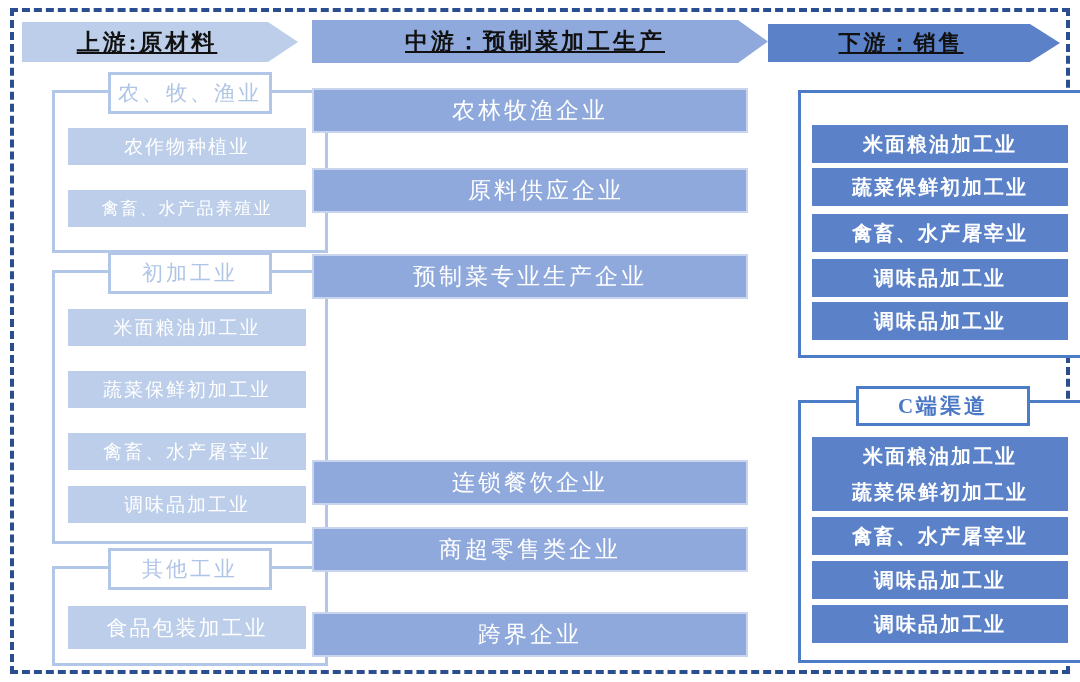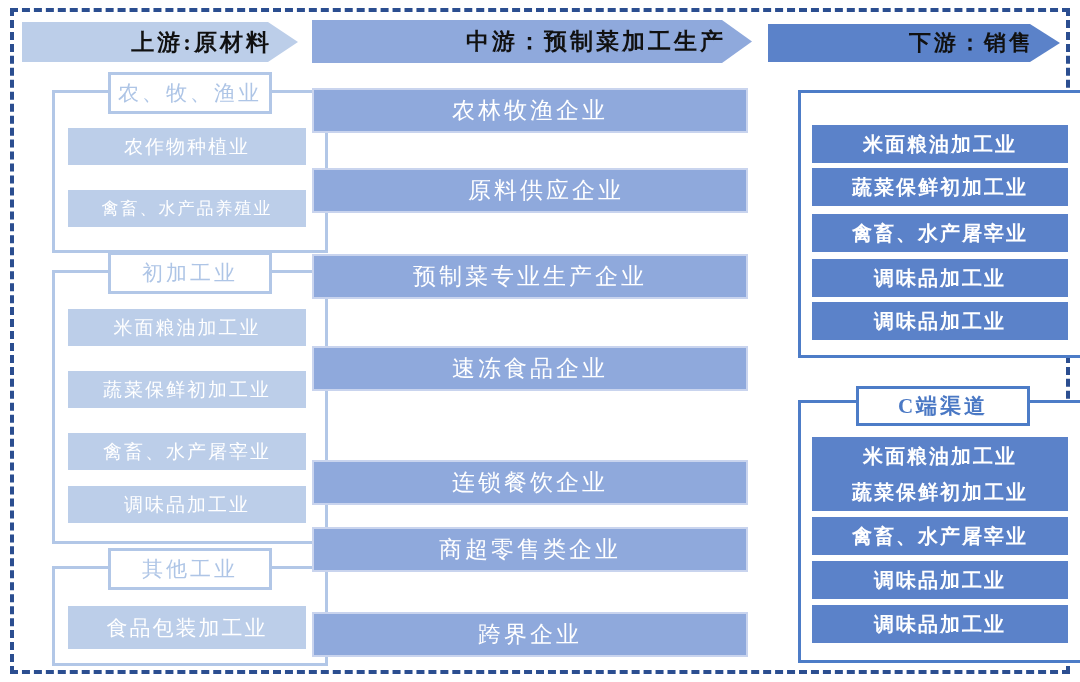--- a/index.html
+++ b/index.html
@@ -20,26 +20,27 @@
     position:relative;width:1080px;height:682px;background:#ffffff;overflow:hidden;
     font-family:"Liberation Serif","DejaVu Serif",serif;
   }
   .frame{
     position:absolute;left:10px;top:8px;right:10px;bottom:8px;
     border:4px dashed var(--frame);
     pointer-events:none;
   }
   
   .arrow{
-    position:absolute;display:flex;align-items:center;justify-content:flex-end;
+    position:absolute;display:flex;align-items:center;justify-content:center;
     font-weight:bold;color:var(--header-text);letter-spacing:3px;
     clip-path:polygon(0 0, calc(100% - 30px) 0, 100% 50%, calc(100% - 30px) 100%, 0 100%);
+    text-decoration:underline;
   }
   .arrow.up{left:22px;top:22px;width:276px;height:40px;background:var(--up-fill);font-size:23px;}
-  .arrow.mid{left:312px;top:20px;width:440px;height:43px;background:var(--mid-fill);font-size:23px;}
+  .arrow.mid{left:312px;top:20px;width:440px;height:43px;background:var(--mid-fill);font-size:23px;padding-left:16px;}
   .arrow.down{left:768px;top:24px;width:292px;height:38px;background:var(--down-fill);font-size:22px;}
   .arrow span{padding-right:26px;}
   
   .group{position:absolute;background:#ffffff;margin-left:30px;}
   .up-group{left:22px;width:270px;border:3px solid var(--up-border);}
   .down-group{left:768px;width:284px;border:3px solid var(--down-border);}
   .group-title{
     position:absolute;left:50%;transform:translateX(-50%);
     background:#ffffff;display:flex;align-items:center;justify-content:center;
     letter-spacing:3px;white-space:nowrap;z-index:2;
@@ -97,21 +98,20 @@
   </div>
 
   <div class="group up-group" style="top:566px;height:94px;">
     <div class="group-title">其他工业</div>
     <div class="item" style="top:37px;height:43px;font-size:21px;">食品包装加工业</div>
   </div>
 
   <div class="mid-item" style="top:88px;">农林牧渔企业</div>
   <div class="mid-item" style="top:168px;padding-left:32px;">原料供应企业</div>
   <div class="mid-item" style="top:254px;">预制菜专业生产企业</div>
-  <div class="mid-item" style="top:346px;">速冻食品企业</div>
   <div class="mid-item" style="top:420px;margin-top:40px;">连锁餐饮企业</div>
   <div class="mid-item" style="top:527px;font-family:Liberation Serif, serif;">商超零售类企业</div>
   <div class="mid-item" style="top:612px;">跨界企业</div>
 
   <div class="group down-group" style="top:90px;height:262px;">
     <div class="item" style="top:32px;">米面粮油加工业</div>
     <div class="item" style="top:75px;">蔬菜保鲜初加工业</div>
     <div class="item" style="top:121px;">禽畜、水产屠宰业</div>
     <div class="item" style="top:166px;">调味品加工业</div>
     <div class="item" style="top:209px;">调味品加工业</div>

